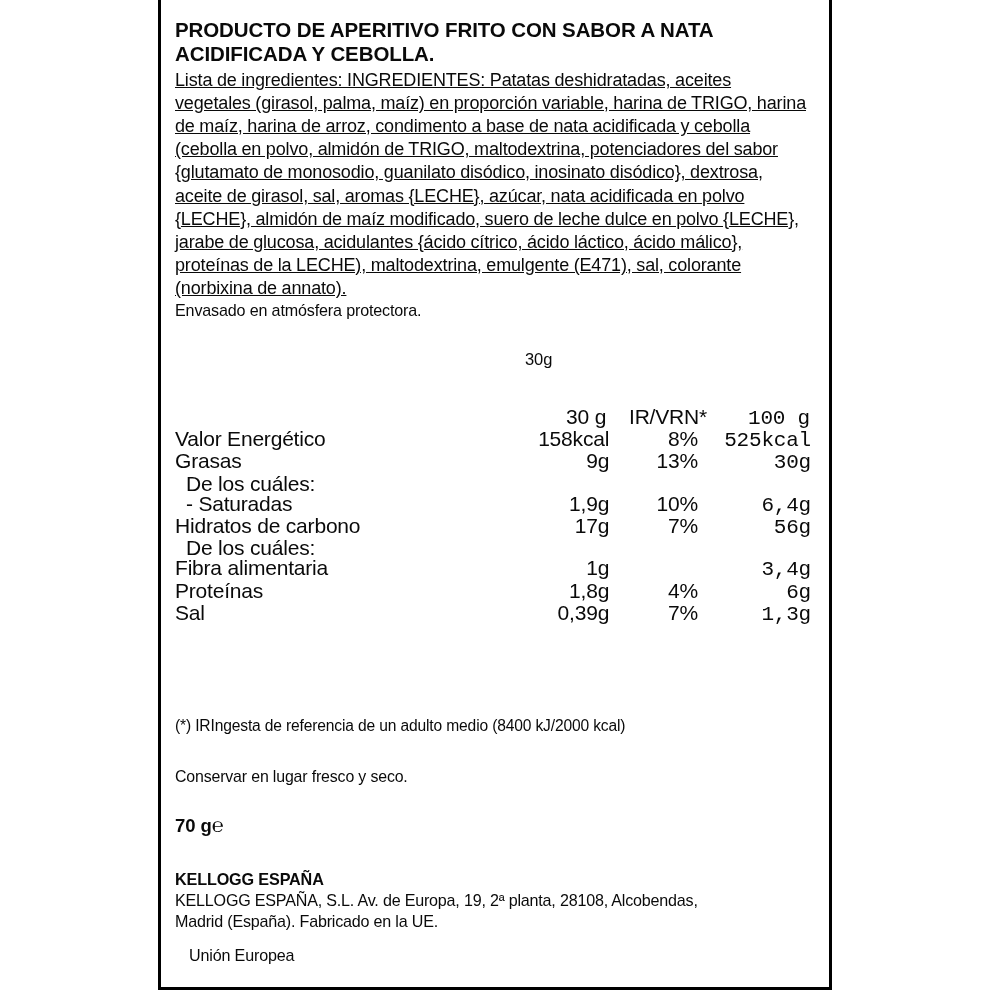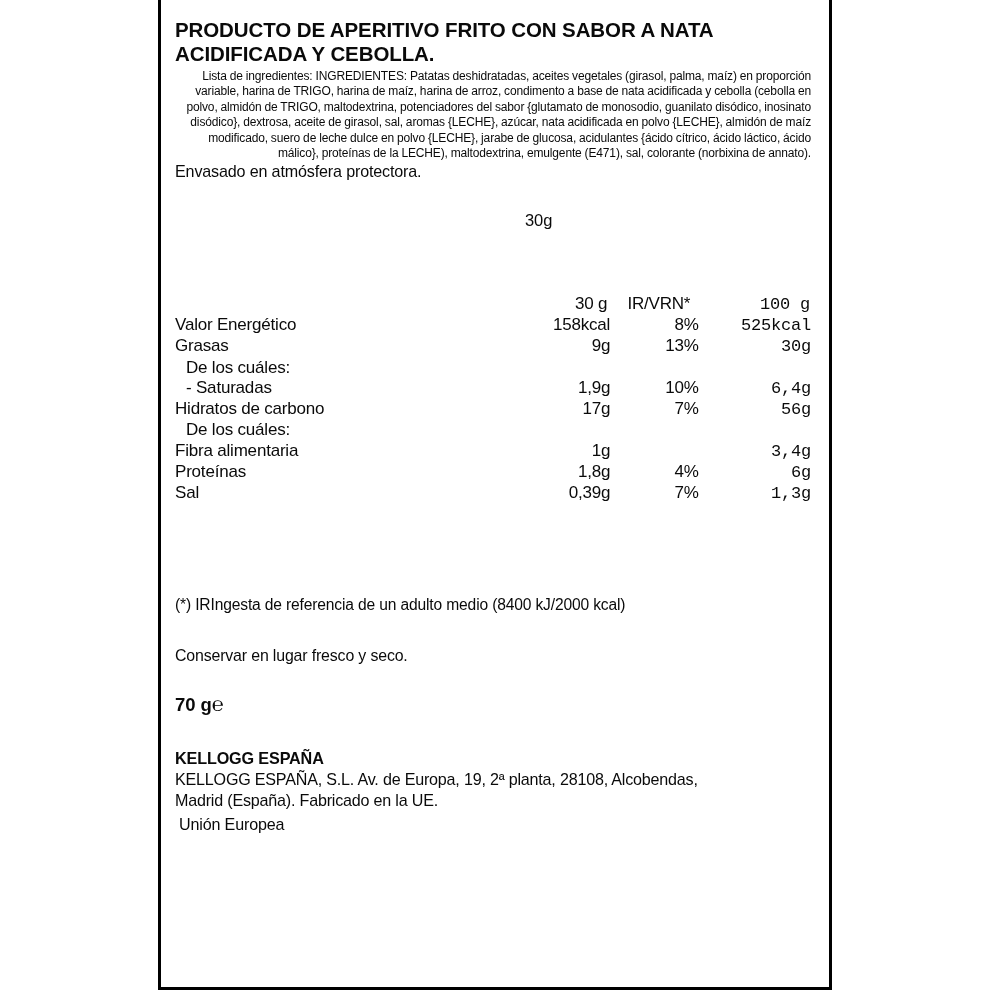--- a/index.html
+++ b/index.html
@@ -39,26 +39,27 @@
     font-size: 20.5px;
     font-weight: bold;
     line-height: 1.17;
     letter-spacing: -0.1px;
     margin: 0 0 3px 0;
     white-space: pre-line;
   }
 
   
   #ingredients-text {
-    font-size: 12px;
-    line-height: 1.285;
-    letter-spacing: -0.15px;
-    margin: 0;
-    text-align: right;
+    font-size: 18px;
+    line-height: 1.285;
+    letter-spacing: -0.15px;
+    margin: 0;
+    text-align: left;
     word-spacing: -0.2px;
+    text-decoration: underline;
   }
   #packaging-note {
     font-size: 16.1px;
     line-height: 1.285;
     letter-spacing: -0.15px;
     margin: 0;
   }
 
   
   #serving-size-row {
@@ -69,40 +70,40 @@
   #serving-size-value {
     position: absolute;
     left: 350px;
     top: 0;
     font-size: 16.5px;
     letter-spacing: -0.1px;
   }
 
   
   #nutrition-table {
-    margin-top: 53px;
+    margin-top: 27px;
     width: 100%;
     border-collapse: collapse;
-    font-size: 17px;
+    font-size: 21px;
     letter-spacing: -0.2px;
   }
   #nutrition-table td, #nutrition-table th {
     padding: 0;
     font-weight: normal;
     vertical-align: baseline;
     line-height: 20.2px;
     height: 20.2px;
   }
   .col-label   { width: 330px; text-align: left; }
   .col-serving { width: 105px; text-align: right; }
   .col-ri      { width: 90px;  text-align: right; padding-right: 9px !important; }
   .col-hundred { width: 104px; text-align: right; font-family: Liberation Mono, monospace; }
 
   thead .col-serving { padding-right: 3px !important; }
-  thead .col-ri      { text-align: center; padding-right: 0 !important; }
+  thead .col-ri      { text-align: right; padding-right: 0 !important; }
   thead .col-hundred { padding-right: 1px !important; }
 
   .indent-1 { padding-left: 11px !important; }
 
   
   #ri-footnote {
     margin-top: 92px;
     font-size: 15.6px;
     letter-spacing: -0.15px;
   }
@@ -135,21 +136,21 @@
     font-size: 16.1px;
     line-height: 1.285;
     letter-spacing: -0.2px;
     margin: 0;
     white-space: pre-line;
   }
   #company-region {
     font-size: 16.1px;
     line-height: 1.285;
     letter-spacing: -0.15px;
-    margin: 4px;
+    margin: 14px;
   }
 </style>
 </head>
 <body>
 
 <div id="label-panel">
   <div class="inner">
 
     <h1 id="product-title">PRODUCTO DE APERITIVO FRITO CON SABOR A NATA
 ACIDIFICADA Y CEBOLLA.</h1>

